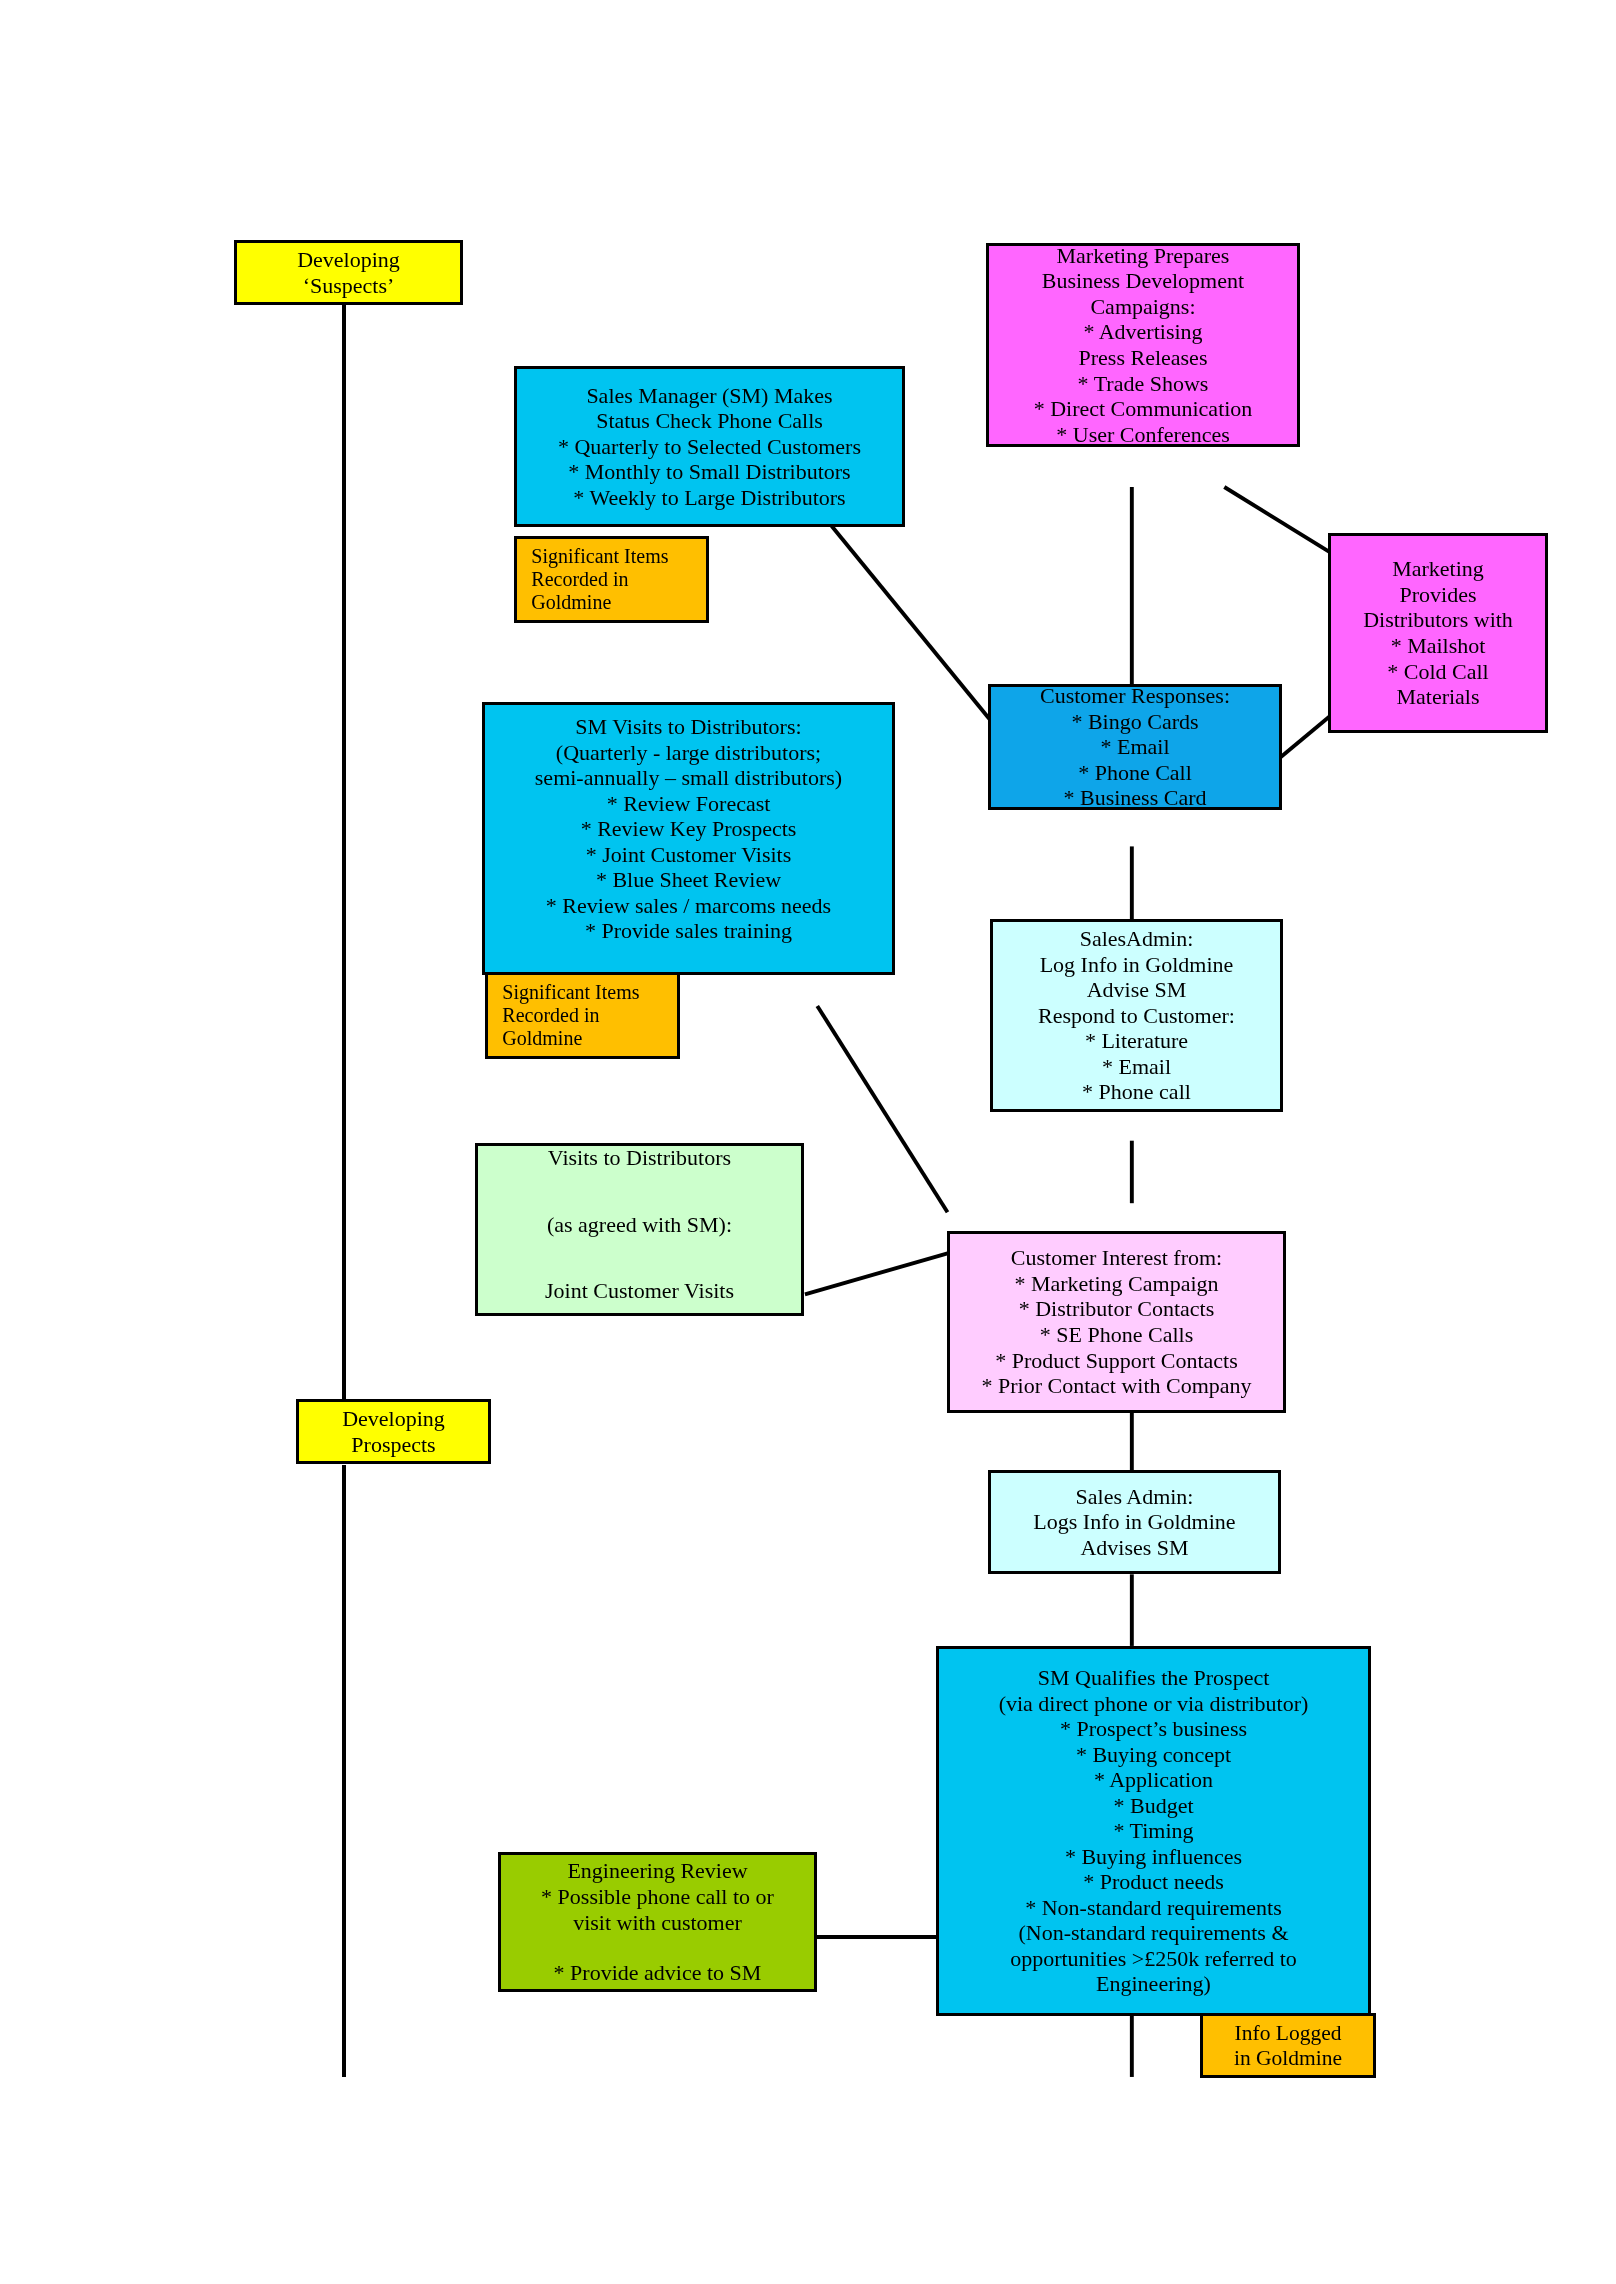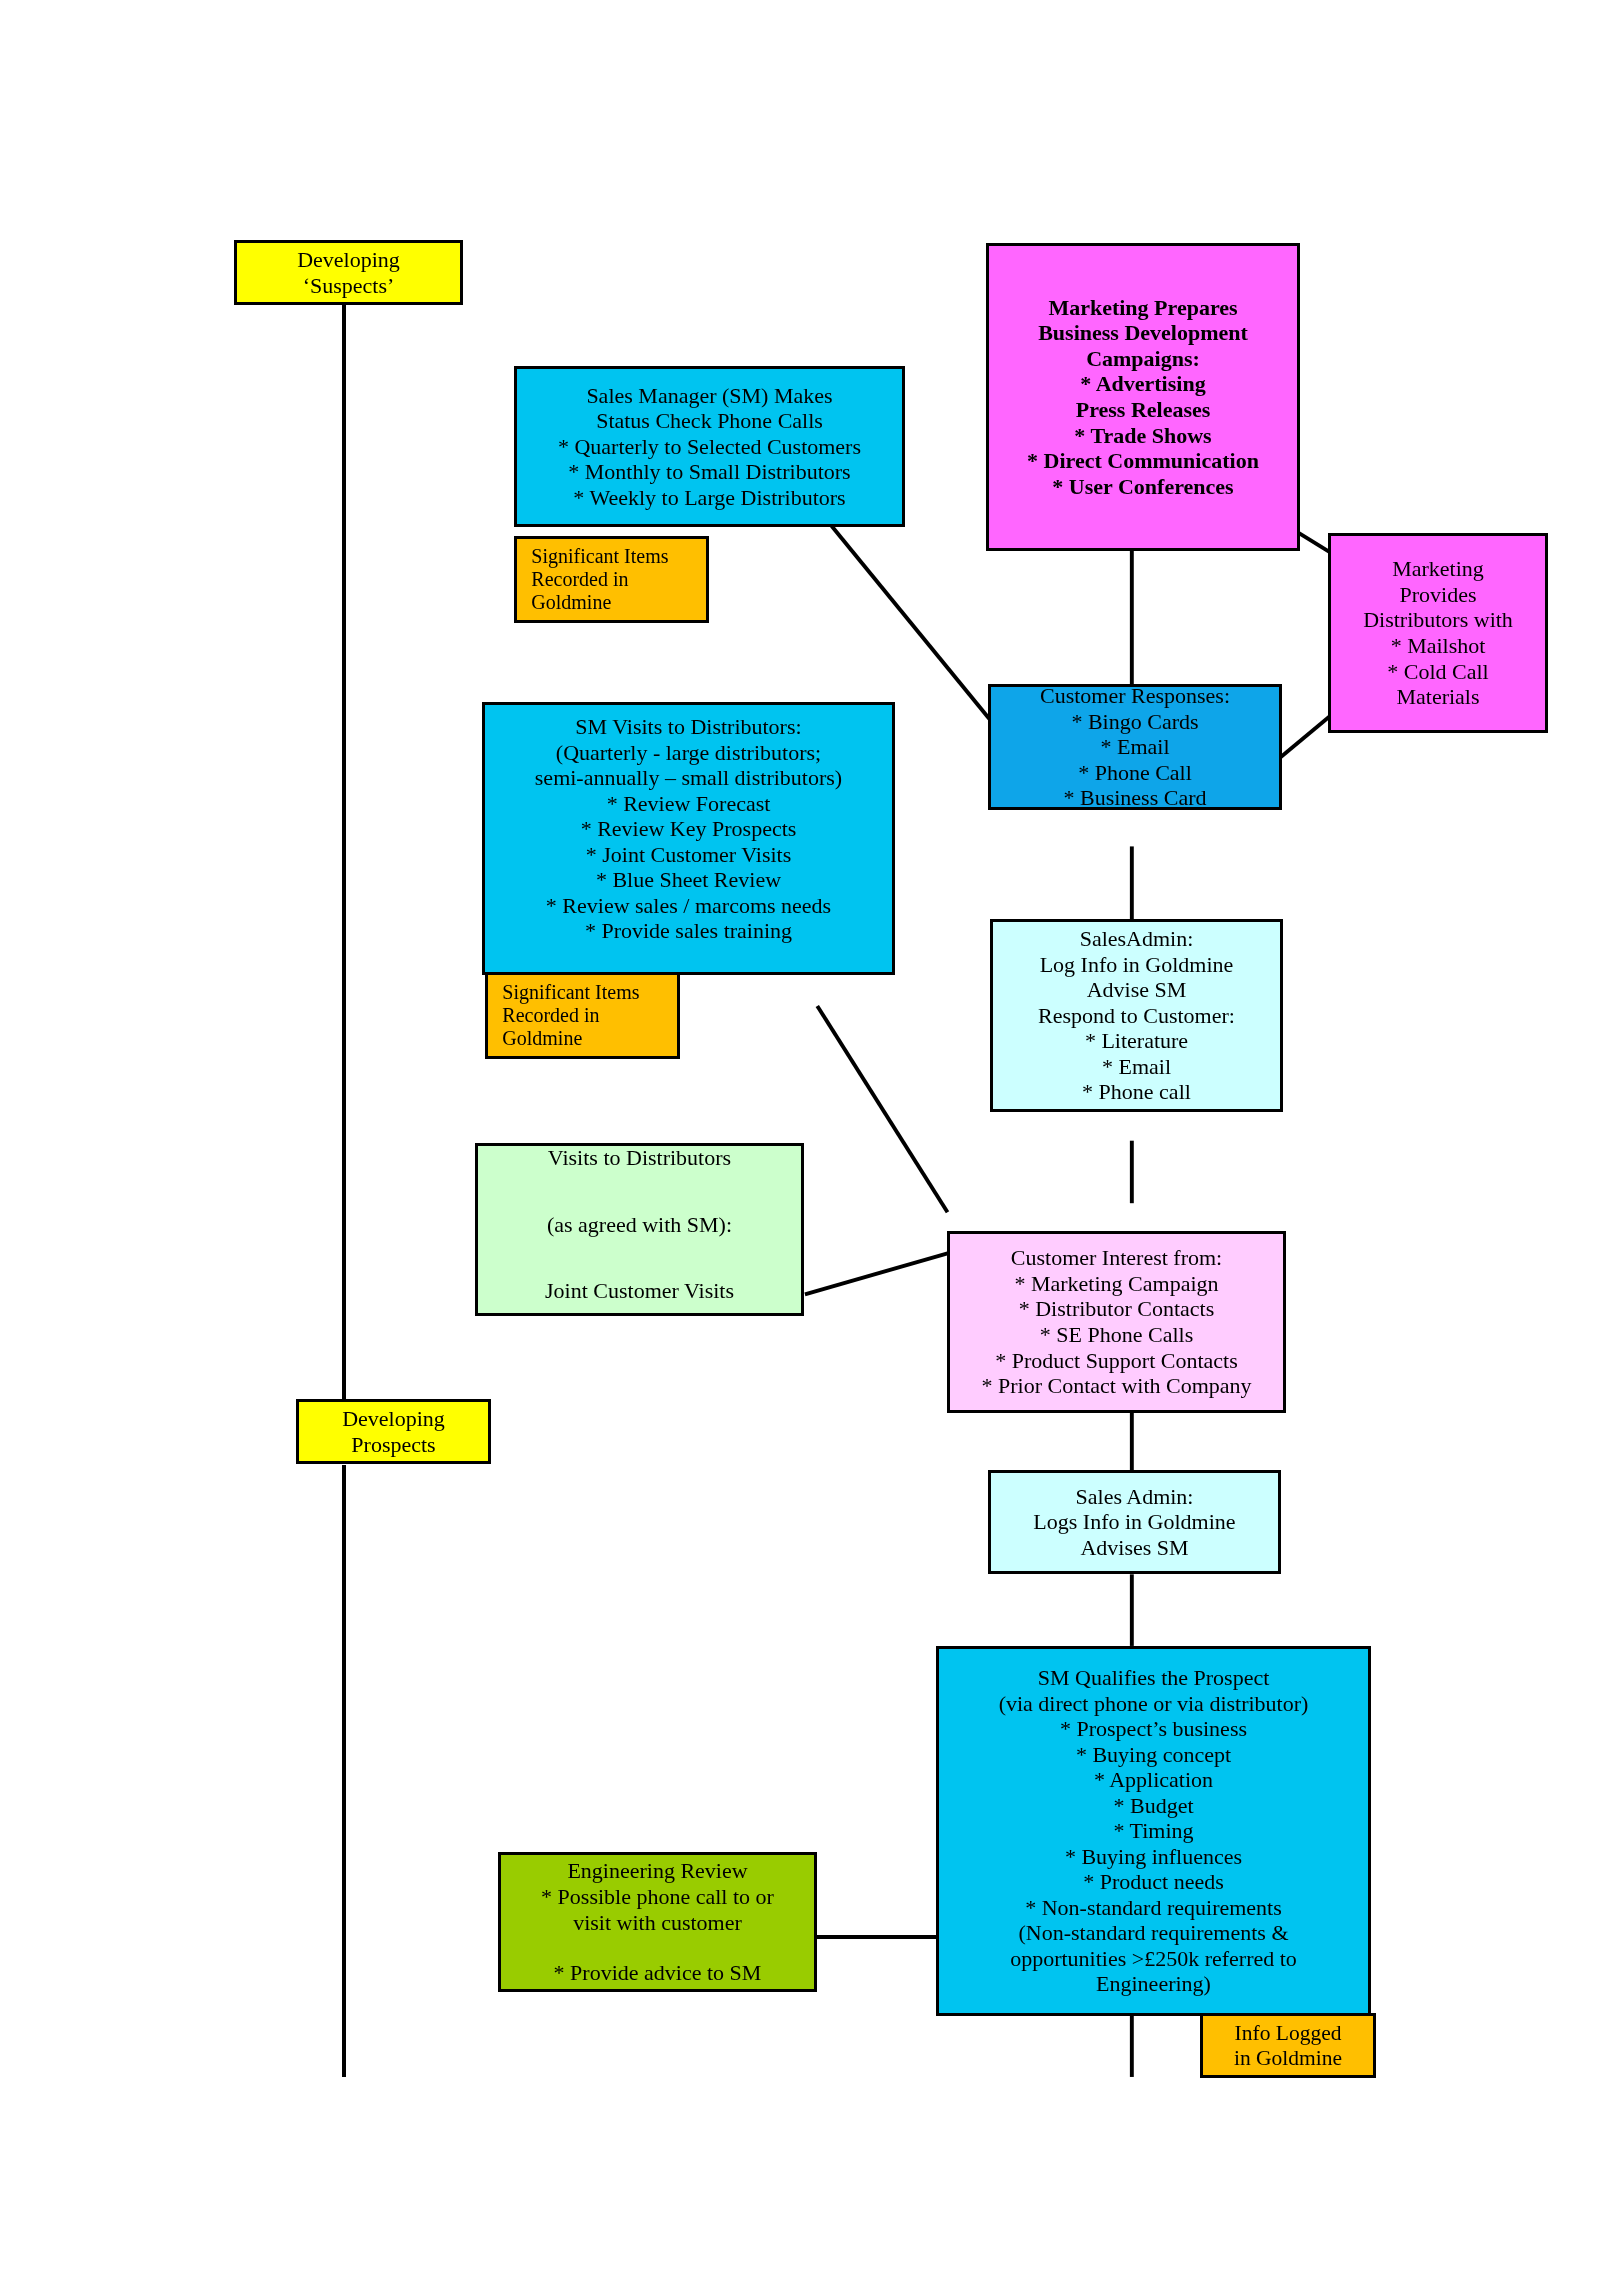--- a/index.html
+++ b/index.html
@@ -91,21 +91,21 @@
 
       <line x1="1738" y1="3096" x2="1738" y2="3190"></line>
     </g>
   </svg>
 
   <div class="box" style="left:234px; top:240px; width:229px; height:65px; background:#FFFF00;">
     <span class="ln">Developing</span>
     <span class="ln">‘Suspects’</span>
   </div>
 
-  <div class="box" style="left:986px; top:243px; width:314px; height:308px; background:#FF66FF;font-weight:bold;">
+  <div class="box" style="left:986px; top:243px; width:314px; height:204px; background:#FF66FF;">
     <span class="ln">Marketing Prepares</span>
     <span class="ln">Business Development</span>
     <span class="ln">Campaigns:</span>
     <span class="ln">* Advertising</span>
     <span class="ln">Press Releases</span>
     <span class="ln">* Trade Shows</span>
     <span class="ln">* Direct Communication</span>
     <span class="ln">* User Conferences</span>
   </div>
 

